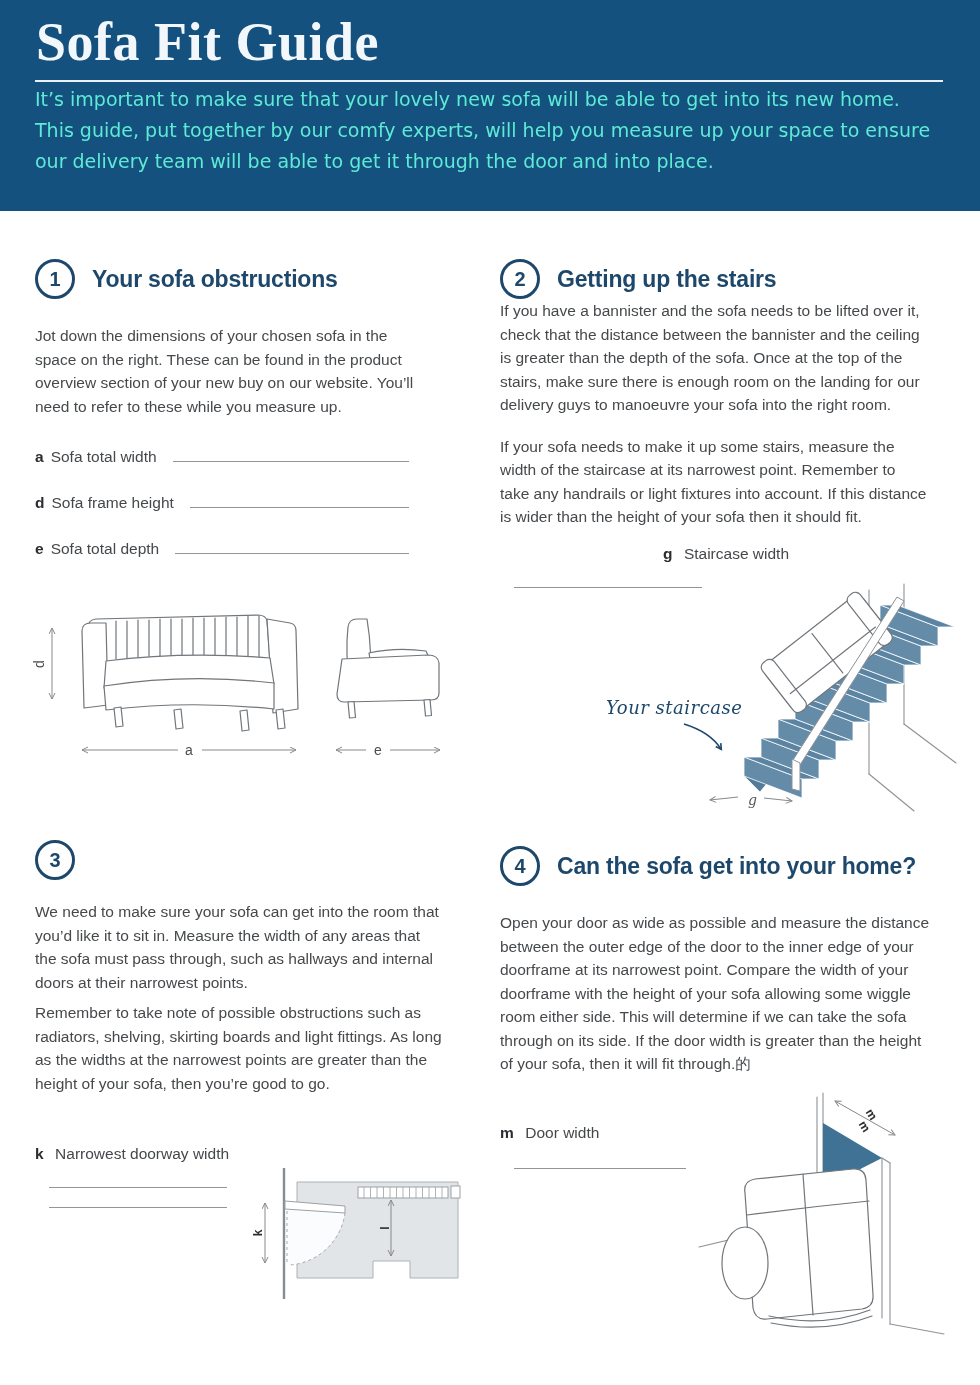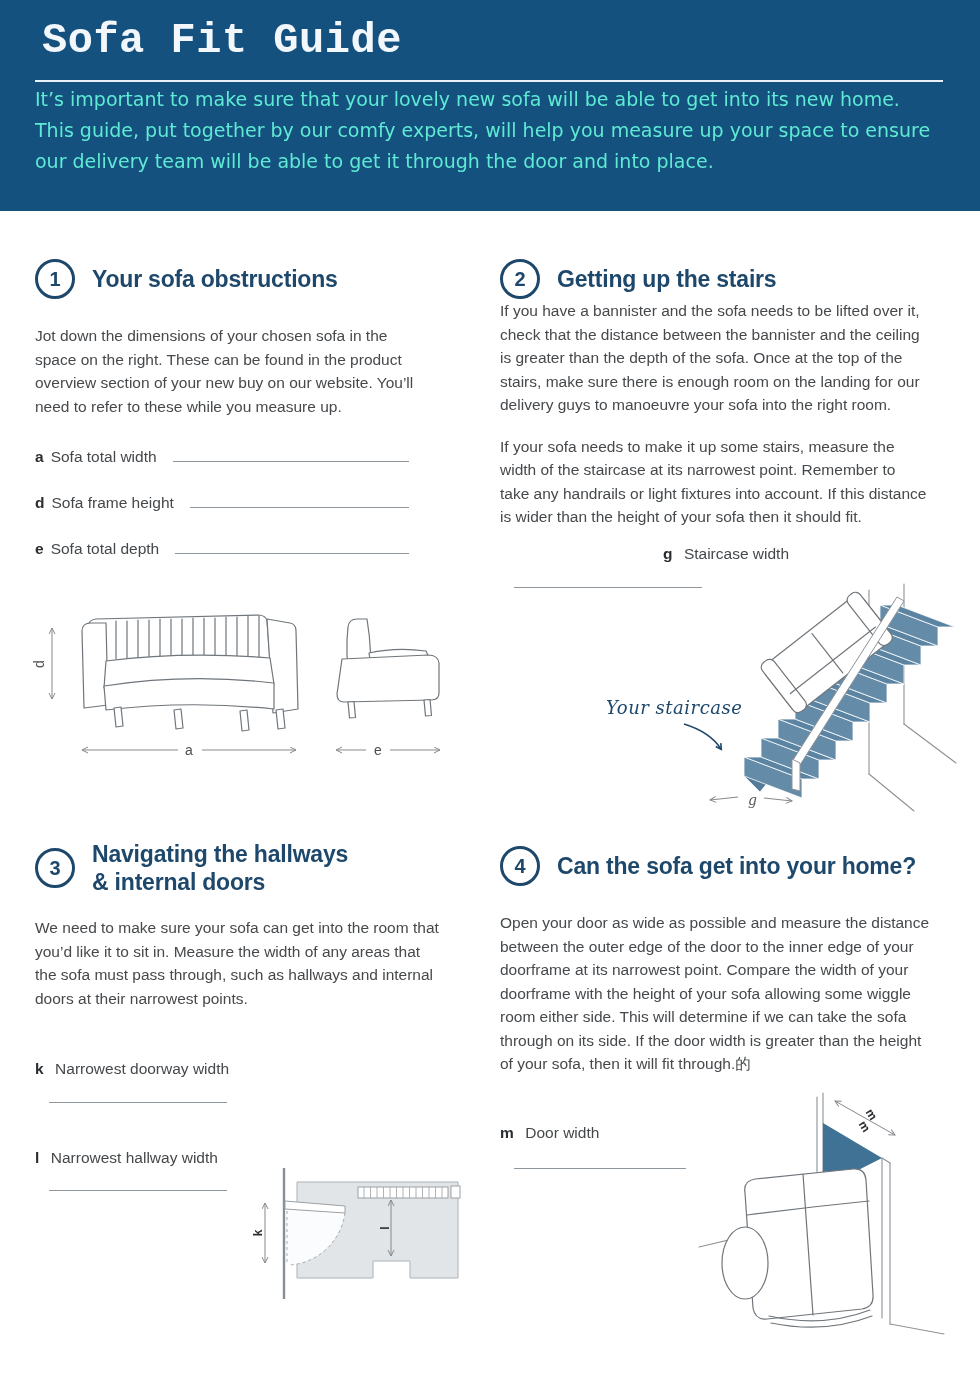--- a/index.html
+++ b/index.html
@@ -1,21 +1,21 @@
 <!DOCTYPE html>
 <html><head>
 <meta charset="utf-8">
 <style>
   html,body{margin:0;padding:0;background:#fff;}
   #page{position:relative;width:980px;height:1385px;background:#ffffff;overflow:hidden;
         font-family:"Liberation Sans",sans-serif;}
   
   .band{position:absolute;left:0;top:0;width:980px;height:211px;background:#14517E;}
-  .band-title{position:absolute;left:35px;top:10px;margin:7px;font-family:Liberation Mono, monospace;
-        font-weight:bold;font-size:42px;letter-spacing:0.5px;color:#F2F7FB;}
+  .band-title{position:absolute;left:35px;top:10px;margin:1px;font-family:Liberation Serif, serif;
+        font-weight:bold;font-size:54px;letter-spacing:0.5px;color:#F2F7FB;}
   .band-rule{position:absolute;left:35px;top:80px;width:908px;height:2px;background:#E9F0F6;}
   .band-intro{position:absolute;left:35px;top:84px;font-family:"DejaVu Sans",sans-serif;
         font-size:19px;line-height:31px;color:#5eead4;white-space:pre;}
   
   .section{position:absolute;}
   #sec1{left:35px;top:259px;width:424px;}
   #sec2{left:500px;top:259px;width:452px;}
   #sec3{left:35px;top:840px;width:440px;}
   #sec4{left:500px;top:846px;width:460px;}
   .sec-head{display:flex;align-items:center;gap:17px;}
@@ -125,38 +125,34 @@
     <div class="field-label" id="g-label">
       <span class="dim-letter">g</span>
       <span class="dim-label">Staircase width</span>
     </div>
     <div class="u-line" id="g-line"></div>
   </div>
 
   <div class="section" id="sec3">
     <div class="sec-head">
       <div class="num-circle">3</div>
-      <div class="sec-title">
-        <span>Navigating the hallways</span>
-        <span>&amp; internal doors</span>
-      </div>
     </div>
     <p class="sec-para p-first">We need to make sure your sofa can get into the room that
 you’d like it to sit in. Measure the width of any areas that
 the sofa must pass through, such as hallways and internal
 doors at their narrowest points.</p>
+    <p class="sec-para">Remember to take note of possible obstructions such as
+radiators, shelving, skirting boards and light fittings. As long
+as the widths at the narrowest points are greater than the
+height of your sofa, then you’re good to go.</p>
     <div class="field-label" id="k-label">
       <span class="dim-letter">k</span>
       <span class="dim-label">Narrowest doorway width</span>
     </div>
     <div class="u-line" id="k-line"></div>
-    <div class="field-label" id="l-label">
-      <span class="dim-letter">l</span>
-      <span class="dim-label">Narrowest hallway width</span>
-    </div>
     <div class="u-line" id="l-line"></div>
   </div>
 
   <div class="section" id="sec4">
     <div class="sec-head">
       <div class="num-circle">4</div>
       <div class="sec-title">
         <span>Can the sofa get into your home?</span>
 
       </div>

